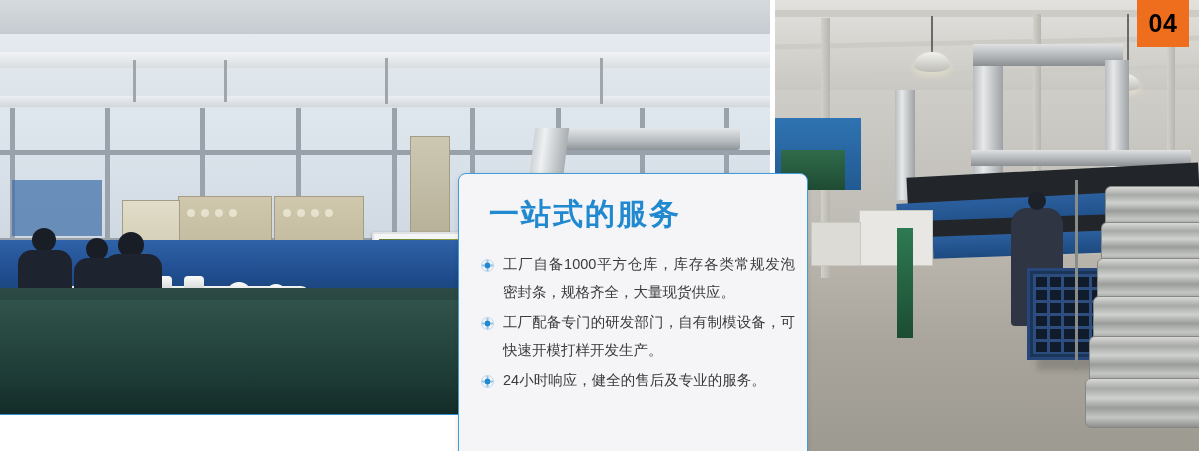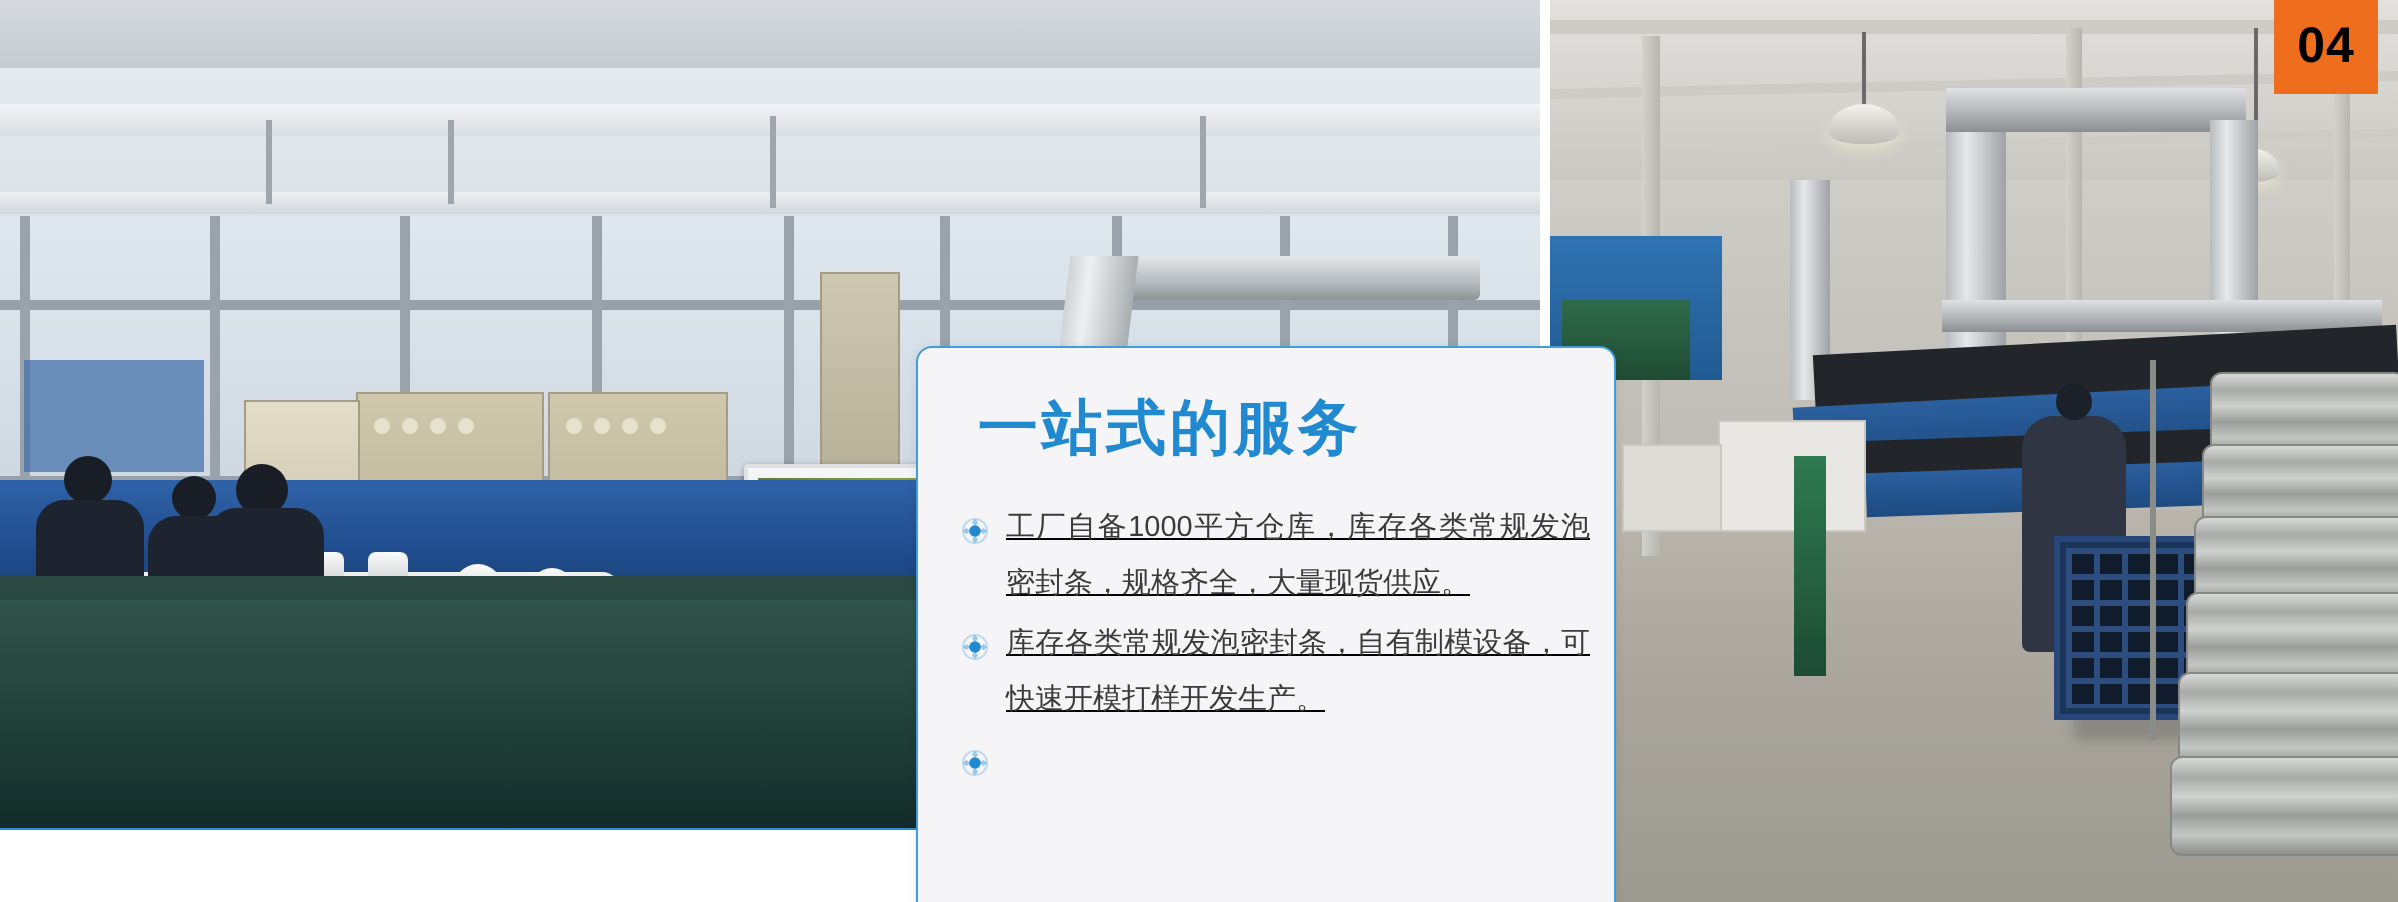--- a/index.html
+++ b/index.html
@@ -166,21 +166,21 @@
   }
   .card-title{
     position:absolute;left:30px;top:20px;
     color:#2189cf;
     font-size:30px;font-weight:bold;
     letter-spacing:2px;
     font-family:"Liberation Sans","DejaVu Sans",sans-serif;
     white-space:nowrap;
   }
   .bullet-list{
-    position:absolute;left:22px;top:76px;right:12px;text-decoration:underline;
+    position:absolute;left:22px;top:76px;right:12px;
   }
   .bullet-item{
     display:block;
     position:relative;
     padding-left:22px;
     margin-bottom:2px;
     color:#3b3b3b;
     font-size:14.5px;
     line-height:28px;
     font-family:"Liberation Sans","DejaVu Sans",sans-serif;
@@ -363,30 +363,31 @@
       </div>
 
       <div class="bullet-item">
         <span class="bullet-icon">
           <svg width="13" height="13" viewBox="0 0 13 13">
             <circle cx="6.5" cy="6.5" r="6" fill="none" stroke="#bcd9ee" stroke-width="1"></circle>
             <path d="M6.5 0.2 L8 2.2 L6.5 4.2 L5 2.2 Z M6.5 8.8 L8 10.8 L6.5 12.8 L5 10.8 Z M0.2 6.5 L2.2 5 L4.2 6.5 L2.2 8 Z M8.8 6.5 L10.8 5 L12.8 6.5 L10.8 8 Z" fill="#9cc8e6"></path>
             <circle cx="6.5" cy="6.5" r="2.9" fill="#2189cf"></circle>
           </svg>
         </span>
-        <span>库存各类常规发泡密封条，自有制模设备，可快速开模打样开发生产。</span>
+        <span>工厂配备专门的研发部门，自有制模设备，可快速开模打样开发生产。</span>
       </div>
 
 
       <div class="bullet-item">
         <span class="bullet-icon">
           <svg width="13" height="13" viewBox="0 0 13 13">
             <circle cx="6.5" cy="6.5" r="6" fill="none" stroke="#bcd9ee" stroke-width="1"></circle>
             <path d="M6.5 0.2 L8 2.2 L6.5 4.2 L5 2.2 Z M6.5 8.8 L8 10.8 L6.5 12.8 L5 10.8 Z M0.2 6.5 L2.2 5 L4.2 6.5 L2.2 8 Z M8.8 6.5 L10.8 5 L12.8 6.5 L10.8 8 Z" fill="#9cc8e6"></path>
             <circle cx="6.5" cy="6.5" r="2.9" fill="#2189cf"></circle>
           </svg>
         </span>
+        <span>24小时响应，健全的售后及专业的服务。</span>
       </div>
 
     </div>
   </div>
 
 </div>
 
 </body></html>

